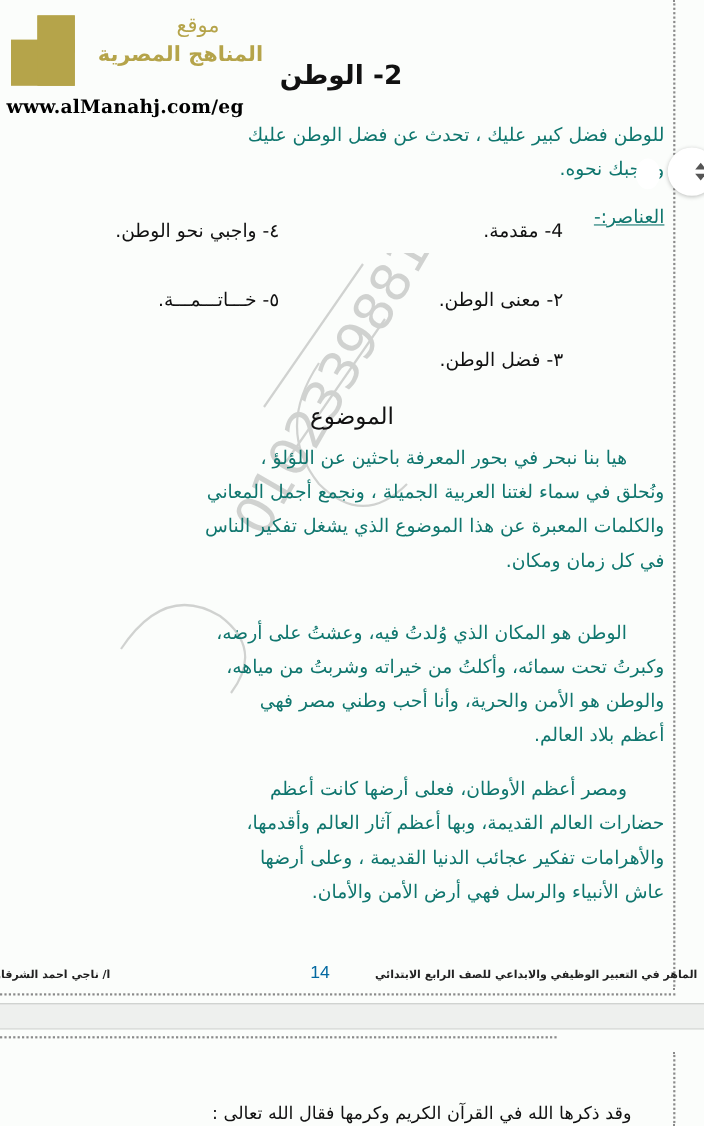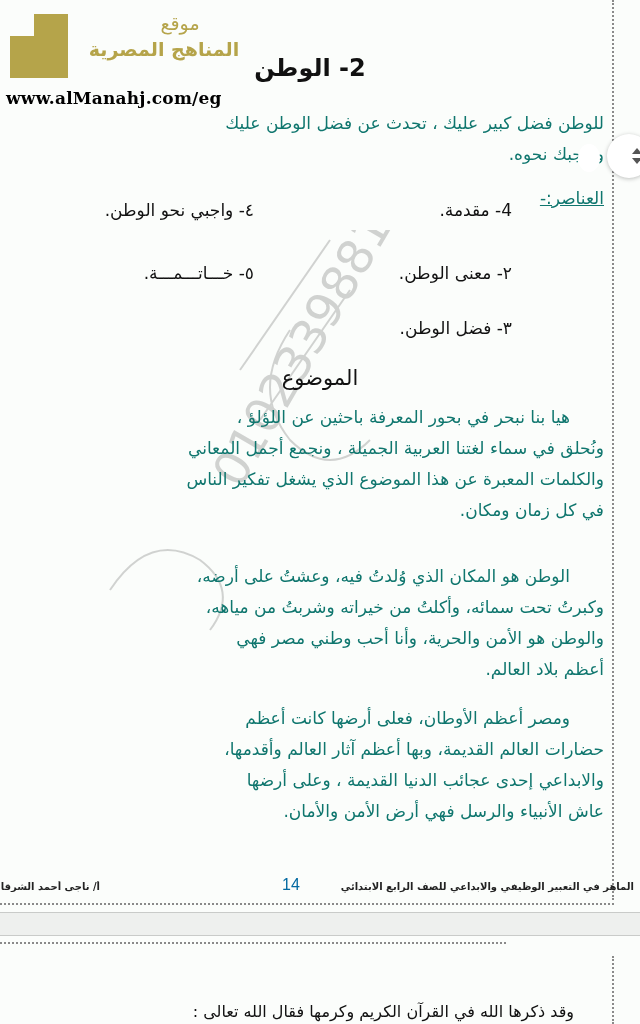--- a/index.html
+++ b/index.html
@@ -117,21 +117,21 @@
   <div class="txt rtl para p1">
     <div class="indent">هيا بنا نبحر في بحور المعرفة باحثين عن اللؤلؤ ،</div>
     <div>ونُحلق في سماء لغتنا العربية الجميلة ، ونجمع أجمل المعاني</div>
     <div>والكلمات المعبرة عن هذا الموضوع الذي يشغل تفكير الناس</div>
     <div>في كل زمان ومكان.</div>
   </div>
 
   <div class="txt rtl para p3">
     <div class="indent">ومصر أعظم الأوطان، فعلى أرضها كانت أعظم</div>
     <div>حضارات العالم القديمة، وبها أعظم آثار العالم وأقدمها،</div>
-    <div>والابداعي إحدى عجائب الدنيا القديمة ، وعلى أرضها</div>
+    <div>والأهرامات تفكير عجائب الدنيا القديمة ، وعلى أرضها</div>
     <div>عاش الأنبياء والرسل فهي أرض الأمن والأمان.</div>
   </div>
 
   <div class="footer" style="right:6px;">الماهر في التعبير الوظيفي والابداعي للصف الرابع الابتدائي</div>
   <div class="pagenum">14</div>
   <div class="footer" style="left:0; width:100px; text-align:right; overflow:hidden; white-space:nowrap;">أ/ ناجي أحمد الشرقاوي</div>
 
   <div class="hdash" style="left:0; top:903px; width:614px;"></div>
 </div>
 

